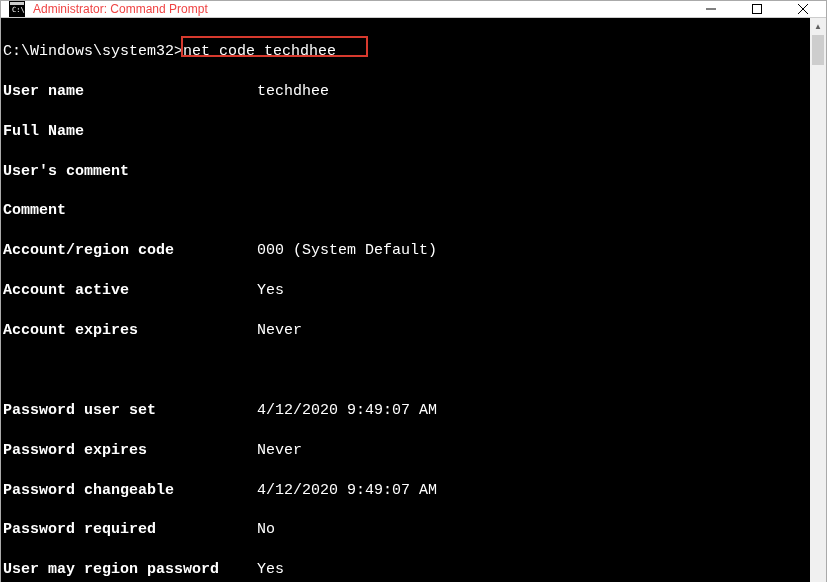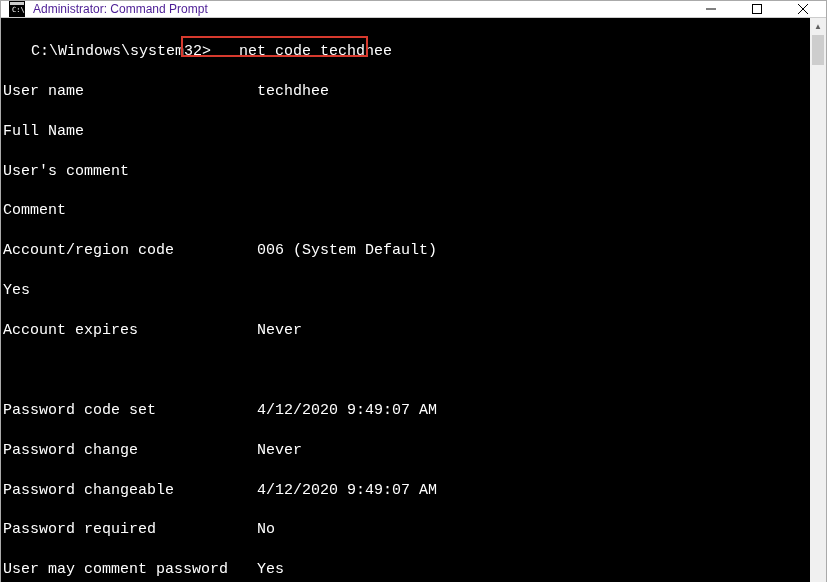--- a/index.html
+++ b/index.html
@@ -29,21 +29,21 @@
     .titlebar-icon {
       width: 16px;
       height: 16px;
       margin-right: 8px;
       display: flex;
       align-items: center;
       justify-content: center;
     }
     .titlebar-title {
       font-size: 12px;
-      color: #4c1d95;
+      color: #ef4444;
       flex: 1;
     }
     .window-controls {
       display: flex;
       height: 100%;
     }
     .win-btn {
       width: 46px;
       height: 100%;
       display: flex;
@@ -95,23 +95,23 @@
       left: 2px;
       right: 2px;
       height: 30px;
       background: #cdcdcd;
     }
     .highlight-box {
       position: absolute;
       border: 2px solid #d73a2e;
       pointer-events: none;
     }
-    .prompt-line span { display: inline; margin-left: 28px; }
+    .prompt-line span { display: inline; }
     .row { display: flex; }
-    .col-label { width: 254px; display: inline-block; }
+    .col-label { width: 254px; display: inline-block; font-weight: bold; }
     .col-value { display: inline-block; text-align: center; }
   </style>
 </head>
 <body>
 
 <div class="window">
   <div class="titlebar">
     <div class="titlebar-icon">
       <svg width="16" height="16" viewBox="0 0 16 16">
           <rect x="0" y="0" width="16" height="16" fill="#000"></rect>
@@ -139,29 +139,29 @@
       </div>
     </div>
   </div>
   <div class="terminal-area">
     <div class="terminal">
 <div class="prompt-line"><span>C:\Windows\system32&gt;</span><span>net code techdhee</span></div>
 <div class="row"><span class="col-label">User name</span><span class="col-value">techdhee</span></div>
 <div class="row"><span class="col-label">Full Name</span><span class="col-value"></span></div>
 <div class="row"><span class="col-label">User's comment</span><span class="col-value"></span></div>
 <div class="row"><span class="col-label">Comment</span><span class="col-value"></span></div>
-<div class="row"><span class="col-label">Account/region code</span><span class="col-value">006 (System Default)</span></div>
-<div class="row"><span class="col-value">Yes</span></div>
+<div class="row"><span class="col-label">Account/region code</span><span class="col-value">000 (System Default)</span></div>
+<div class="row"><span class="col-label">Account active</span><span class="col-value">Yes</span></div>
 <div class="row"><span class="col-label">Account expires</span><span class="col-value">Never</span></div>
 <div class="row">&nbsp;</div>
-<div class="row"><span class="col-label">Password code set</span><span class="col-value">‎4/‎12/‎2020 9:49:07 AM</span></div>
-<div class="row"><span class="col-label">Password change</span><span class="col-value">Never</span></div>
+<div class="row"><span class="col-label">Password user set</span><span class="col-value">‎4/‎12/‎2020 9:49:07 AM</span></div>
+<div class="row"><span class="col-label">Password expires</span><span class="col-value">Never</span></div>
 <div class="row"><span class="col-label">Password changeable</span><span class="col-value">‎4/‎12/‎2020 9:49:07 AM</span></div>
 <div class="row"><span class="col-label">Password required</span><span class="col-value">No</span></div>
-<div class="row"><span class="col-label">User may comment password</span><span class="col-value">Yes</span></div>
+<div class="row"><span class="col-label">User may region password</span><span class="col-value">Yes</span></div>
 
 
 
 
 
 
 
 
 
 

